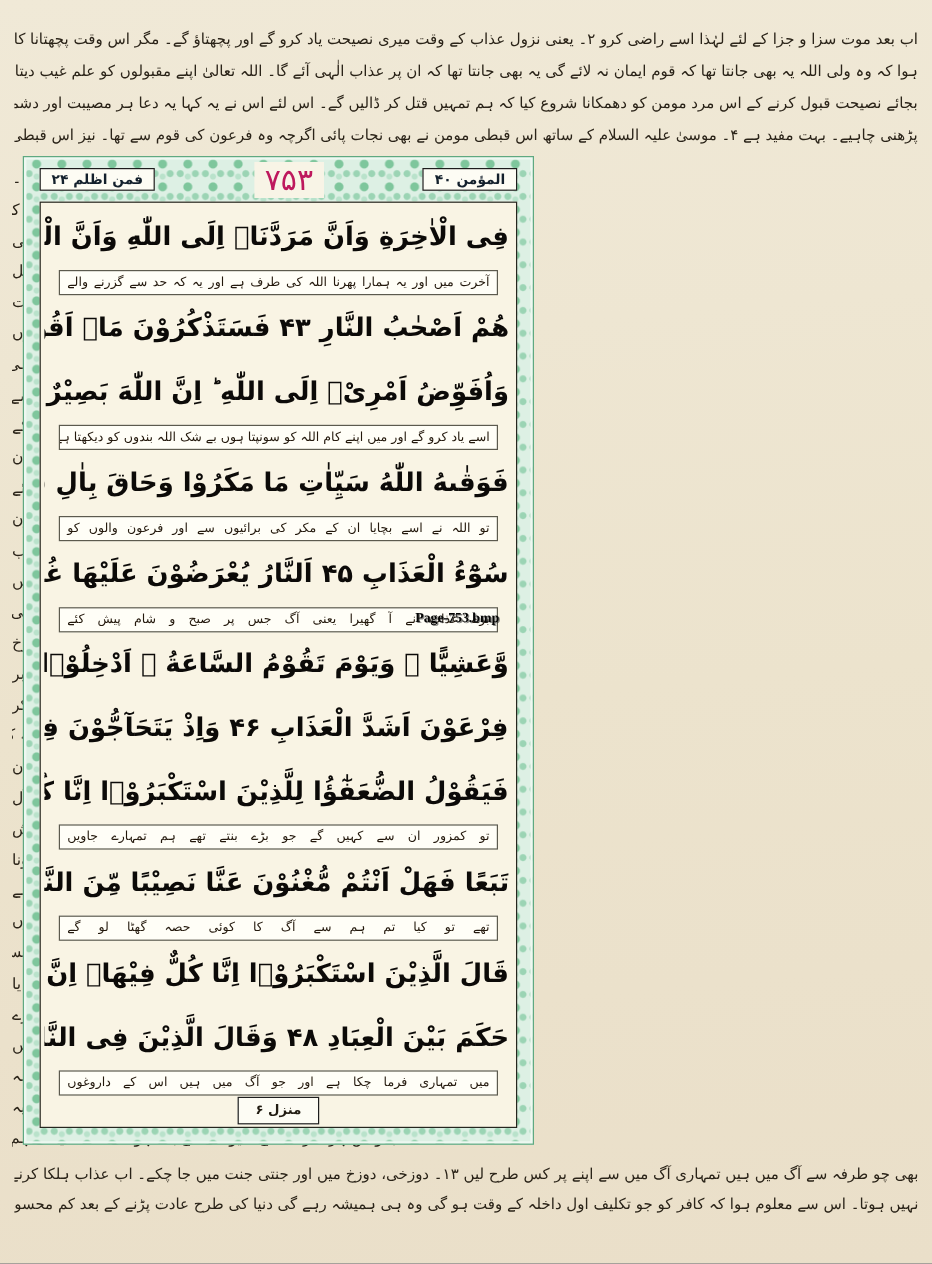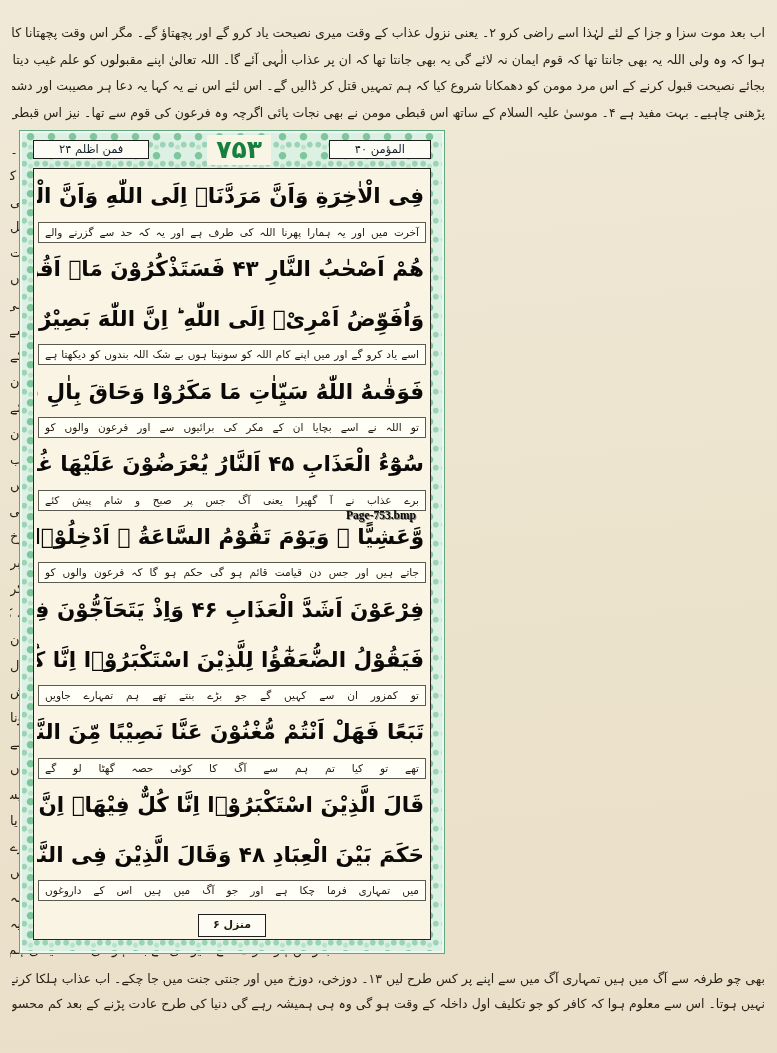--- a/index.html
+++ b/index.html
@@ -39,48 +39,48 @@
     box-shadow: inset 0 0 0 2px #eef8f1;
     padding:0 13px 13px 13px;
     display:flex; flex-direction:column;
   }
   .panel-header{
     height:37px; flex:none;
     display:flex; align-items:center;
   }
   .header-box{
     background:#fdfcf4; border:1px solid #1d1d1d;
-    font-size:11.5px; font-weight:normal; line-height:17px;
-    padding:0 25px; color:#13202c; white-space:nowrap;
+    font-size:11.5px; font-weight:bold; line-height:17px;
+    padding:0 9px; color:#13202c; white-space:nowrap;
   }   
   .page-number{
-    background:#f8f4e6; font-size:25px; font-weight:bold; color:#15803d;
+    background:#f8f4e6; font-size:25px; font-weight:normal; color:#be185d;
     line-height:30px; padding:0 9px; letter-spacing:1px;
   }
   .panel-header .spacer{ flex:1; }
   .panel-inner{
     flex:1; border:1px solid #26261f; background:#f9f4e4;
     display:flex; flex-direction:column;
     padding:2px 3px;
   }
   .ayah-line{
     flex:1; overflow:hidden; padding:0 3px;
     font-size:21.5px; font-weight:bold; color:#0c0a08;
     text-align:justify; text-align-last:justify;
     display:flex; flex-direction:column; justify-content:center;
     white-space:nowrap;
   }
   .urdu-strip{
-    flex:none; height:21px; margin:1px 1px;
+    flex:none; height:21px; margin:1px 12px;
     background:#fffef7; border:1px solid #5c5a4e;
     font-size:10.5px; line-height:18px; color:#23180c;
     padding:0 6px; overflow:hidden; white-space:nowrap;
     text-align:justify; text-align-last:justify;
   }
-  .manzil-row{ flex:none; height:23px; display:flex; justify-content:center; margin-top:12px; }
+  .manzil-row{ flex:none; height:23px; display:flex; justify-content:center; margin-top:0; }
   .manzil-box{
     background:#fdfcf4; border:1px solid #1d1d1d;
     font-size:11px; font-weight:bold; line-height:19px; padding:0 14px;
   }
   
   .scan-label{
     position:absolute; top:509px; left:346px; z-index:5;
     font-family:Liberation Serif, serif;
     font-size:11.5px; font-weight:bold; color:#050505;
     text-shadow:1px 1px 0 rgba(40,40,40,.55);
@@ -146,21 +146,20 @@
       <div class="ayah-line">فِی الْاٰخِرَةِ وَاَنَّ مَرَدَّنَاۤ اِلَی اللّٰهِ وَاَنَّ الْمُسْرِفِیْنَ</div>
       <div class="urdu-strip">آخرت میں اور یہ ہمارا پھرنا اللہ کی طرف ہے اور یہ کہ حد سے گزرنے والے</div>
       <div class="ayah-line">هُمْ اَصْحٰبُ النَّارِ ۴۳ فَسَتَذْكُرُوْنَ مَاۤ اَقُوْلُ لَكُمْ</div>
       <div class="ayah-line">وَاُفَوِّضُ اَمْرِیْۤ اِلَی اللّٰهِ ؕ اِنَّ اللّٰهَ بَصِيْرٌ بِالْعِبَادِ ۴۴</div>
       <div class="urdu-strip">اسے یاد کرو گے اور میں اپنے کام اللہ کو سونپتا ہوں بے شک اللہ بندوں کو دیکھتا ہے</div>
       <div class="ayah-line">فَوَقٰىهُ اللّٰهُ سَيِّاٰتِ مَا مَكَرُوْا وَحَاقَ بِاٰلِ فِرْعَوْنَ</div>
       <div class="urdu-strip">تو اللہ نے اسے بچایا ان کے مکر کی برائیوں سے اور فرعون والوں کو</div>
       <div class="ayah-line">سُوْٓءُ الْعَذَابِ ۴۵ اَلنَّارُ يُعْرَضُوْنَ عَلَيْهَا غُدُوًّا</div>
       <div class="urdu-strip">برے عذاب نے آ گھیرا یعنی آگ جس پر صبح و شام پیش کئے</div>
       <div class="ayah-line">وَّعَشِيًّا ۚ وَيَوْمَ تَقُوْمُ السَّاعَةُ ۫ اَدْخِلُوْۤا اٰلَ</div>
-      <div class="urdu-strip">جاتے ہیں اور جس دن قیامت قائم ہو گی حکم ہو گا کہ فرعون والوں کو</div>
       <div class="ayah-line">فِرْعَوْنَ اَشَدَّ الْعَذَابِ ۴۶ وَاِذْ يَتَحَآجُّوْنَ فِی النَّارِ</div>
       <div class="ayah-line">فَيَقُوْلُ الضُّعَفٰٓؤُا لِلَّذِيْنَ اسْتَكْبَرُوْۤا اِنَّا كُنَّا لَكُمْ</div>
       <div class="urdu-strip">تو کمزور ان سے کہیں گے جو بڑے بنتے تھے ہم تمہارے جاویں</div>
       <div class="ayah-line">تَبَعًا فَهَلْ اَنْتُمْ مُّغْنُوْنَ عَنَّا نَصِيْبًا مِّنَ النَّارِ ۴۷</div>
       <div class="urdu-strip">تھے تو کیا تم ہم سے آگ کا کوئی حصہ گھٹا لو گے</div>
       <div class="ayah-line">قَالَ الَّذِيْنَ اسْتَكْبَرُوْۤا اِنَّا كُلٌّ فِيْهَاۤ اِنَّ اللّٰهَ قَدْ</div>
       <div class="ayah-line">حَكَمَ بَيْنَ الْعِبَادِ ۴۸ وَقَالَ الَّذِيْنَ فِی النَّارِ لِخَزَنَةِ</div>
       <div class="urdu-strip">میں تمہاری فرما چکا ہے اور جو آگ میں ہیں اس کے داروغوں</div>
       <div class="manzil-row">
         <div class="manzil-box">منزل ۶</div>

